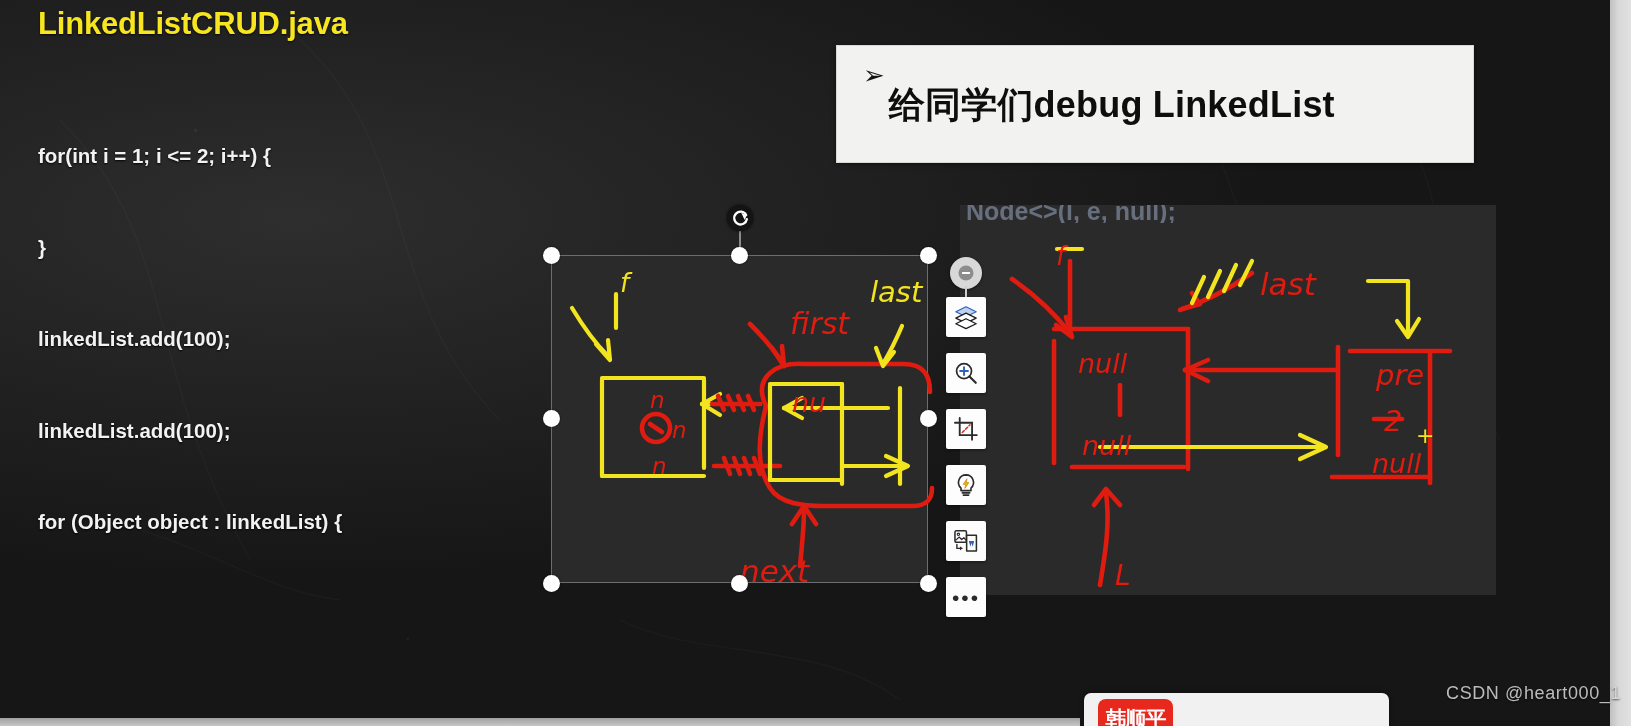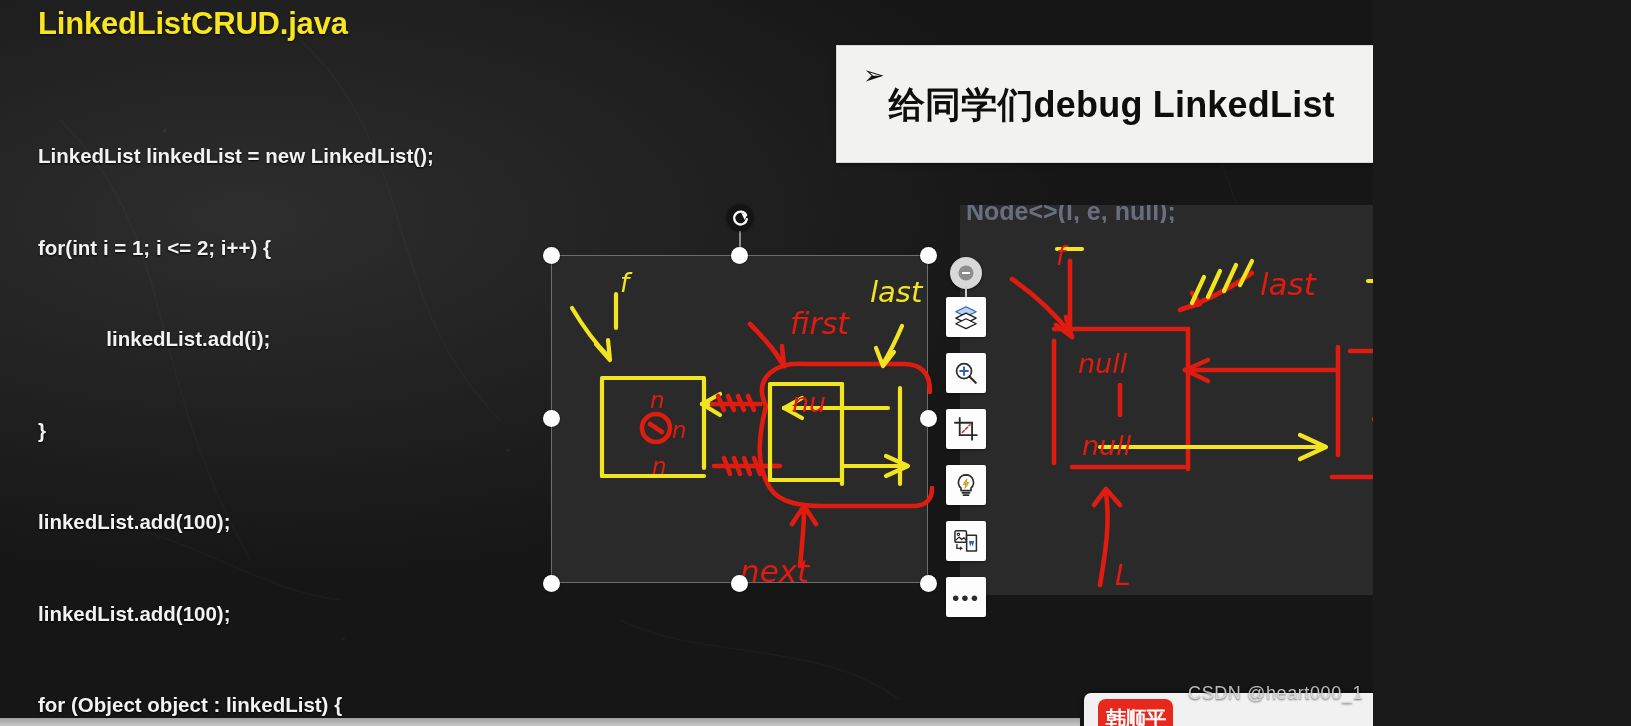--- a/index.html
+++ b/index.html
@@ -2,21 +2,21 @@
 <html><head>
 <meta charset="utf-8">
 <style>
   html,body{margin:0;padding:0;}
   body{
     width:1631px;height:726px;overflow:hidden;
     font-family:"Liberation Sans","DejaVu Sans",sans-serif;
     background:#1a1a1a;
   }
   #stage{
-    position:relative;width:1373px;height:726px;overflow:hidden;
+    position:relative;width:1631px;height:726px;overflow:hidden;
     background:
       radial-gradient(ellipse 60% 50% at 18% 30%, #2e2e2e 0%, #232323 45%, #161616 100%),
       linear-gradient(160deg,#262626 0%,#1c1c1c 40%,#141414 100%);
   }
   
   #stage:before{
     content:"";position:absolute;inset:0;pointer-events:none;
     background-image:
       radial-gradient(circle at 12% 18%, rgba(255,255,255,.055) 0 1.5px, transparent 2px),
       radial-gradient(circle at 37% 62%, rgba(255,255,255,.04) 0 1.5px, transparent 2px),
@@ -146,23 +146,21 @@
       <path d="M1150,60 C1250,140 1220,260 1320,340"></path>
       <path d="M620,620 C700,660 820,640 900,700"></path>
       <path d="M1400,120 C1460,220 1430,320 1500,440"></path>
       <path d="M100,520 C200,540 260,590 340,600"></path>
     </g>
   </svg>
 
   <div class="slide-title">LinkedListCRUD.java</div>
 
   <div class="code-block">
-    <div class="code-line">LinkedList linkedList = new LinkedList();</div>
     <div class="code-line">for(int i = 1; i &lt;= 2; i++) {</div>
-    <div class="code-line">            linkedList.add(i);</div>
     <div class="code-line">}</div>
     <div class="code-line">linkedList.add(100);</div>
     <div class="code-line">linkedList.add(100);</div>
     <div class="code-line">for (Object object : linkedList) {</div>
     
     
     
     
     
     

